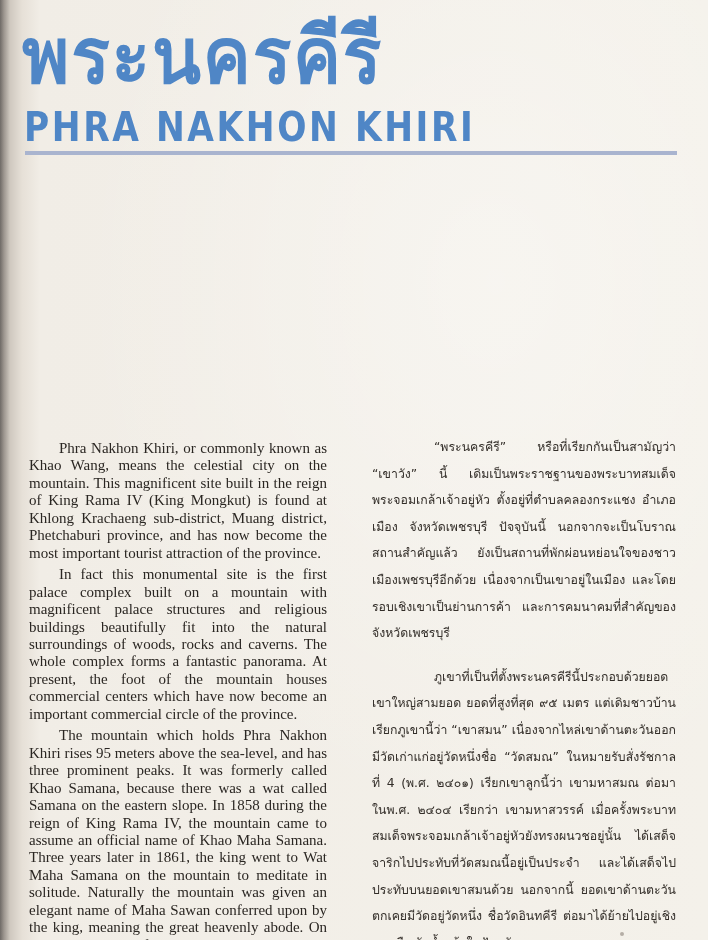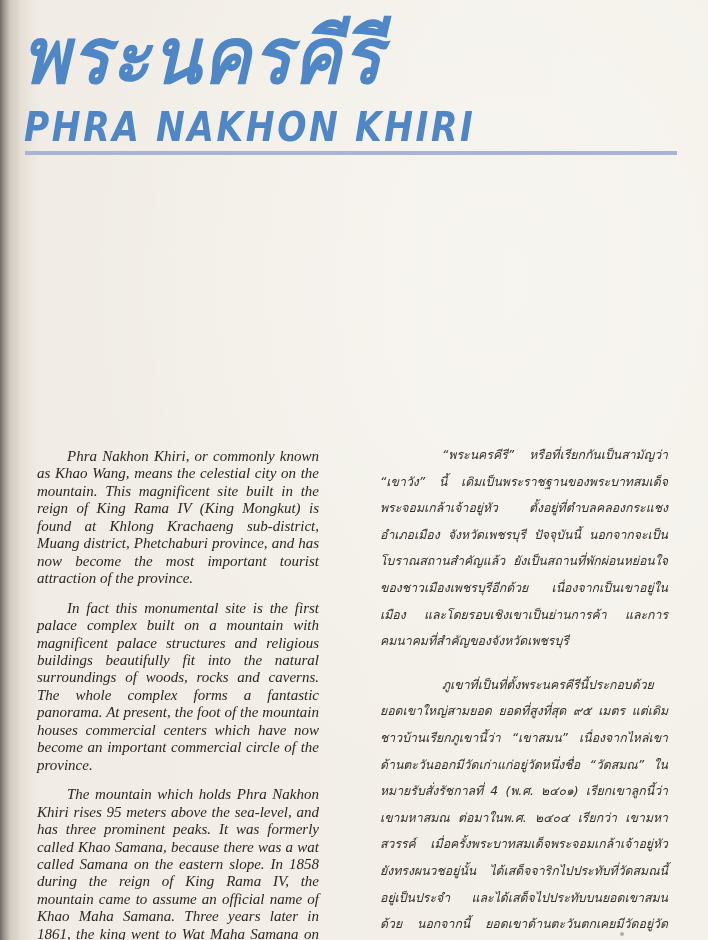--- a/index.html
+++ b/index.html
@@ -5,21 +5,20 @@
     html, body { margin: 0; padding: 0; }
     body {
       width: 708px; height: 940px; overflow: hidden; position: relative;
       background: #f3efe8;
       font-family: "Liberation Serif", serif;
     }
     .page {
       position: absolute; inset: 0;
       background:
         linear-gradient(to right, #6f6a66 0px, #9d968f 4px, #cfc8bf 10px, #e6e0d7 22px, #f1ede6 40px, #f4f1ea 100%);
-      font-style: italic;
     }
     .paper-tint {
       position: absolute; inset: 0;
       background: radial-gradient(ellipse at 70% 30%, rgba(255,255,255,0.35), rgba(255,255,255,0) 60%);
     }
     .title-thai {
       position: absolute; left: 22px; top: 6px;
       font-family: "DejaVu Sans", sans-serif;
       font-weight: bold;
       font-size: 78px; line-height: 100px;
@@ -49,21 +48,21 @@
       text-align: justify;
     }
     .col-en { left: 25px; width: 306px; }
     .col-th {
       left: 368px; width: 312px;
       font-family: "DejaVu Sans", sans-serif;
       font-size: 12.3px; line-height: 26.6px;
       color: #332e29;
       top: 430px;
     }
-    .col p { margin: 12px; text-indent: 30px; }
+    .col p { margin: 4px; text-indent: 30px; }
     .col-th p { text-indent: 62px; }
     .col-th p + p { margin-top: 17px; }
     .dot {
       position: absolute; left: 620px; top: 932px; width: 4px; height: 4px;
       border-radius: 50%; background: #b5aea6;
     }
   </style>
 </head>
 <body>
 

